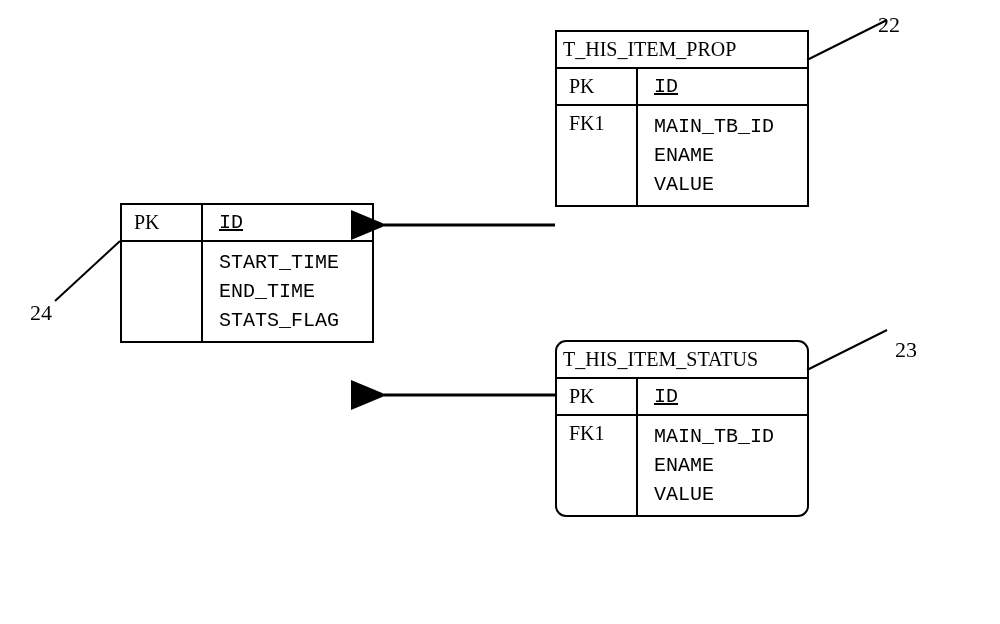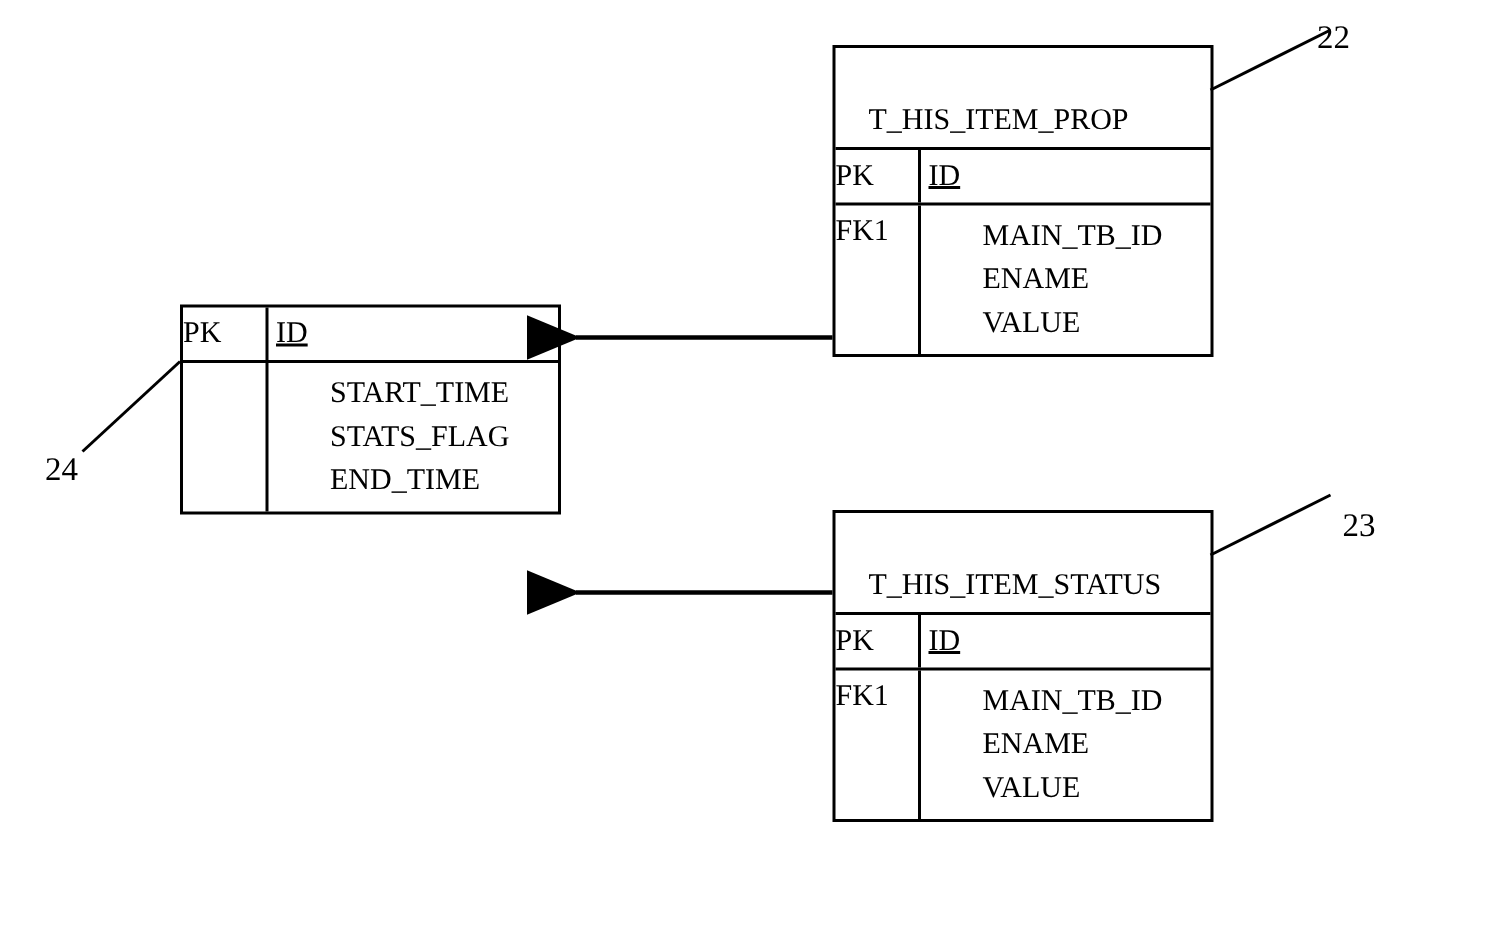--- a/index.html
+++ b/index.html
@@ -13,42 +13,41 @@
       position: relative;
       width: 1000px;
       height: 624px;
     }
     .entity-table {
       position: absolute;
       border: 2px solid #000;
       background: #fff;
     }
     .entity-title {
-      padding: 6px 22px;
+      padding: 6px 6px;
       border-bottom: 2px solid #000;
       font-size: 20px;
-      margin-top: 31px;
     }
     .entity-row {
       display: flex;
       border-bottom: 2px solid #000;
     }
     .entity-row:last-child {
       border-bottom: none;
-      gap: 36px;
     }
     .key-cell {
       width: 55px;
-      padding: 6px 0;
+      padding: 6px 12px;
       border-right: 2px solid #000;
       flex-shrink: 0;
     }
     .content-cell {
-      padding: 6px 5px;
+      padding: 6px 16px;
       flex: 1;
+      font-family: Liberation Mono, monospace;
     }
     .underline {
       text-decoration: underline;
     }
     .field-line {
       line-height: 1.45;
       white-space: nowrap;
     }
     .callout-label {
       position: absolute;
@@ -66,43 +65,43 @@
 
   <div class="entity-table" style="left:120px; top:203px; width:250px;">
     <div class="entity-row">
       <div class="key-cell">PK</div>
       <div class="content-cell underline">ID</div>
     </div>
     <div class="entity-row">
       <div class="key-cell"></div>
       <div class="content-cell">
         <div class="field-line">START_TIME</div>
+        <div class="field-line">END_TIME</div>
         <div class="field-line">STATS_FLAG</div>
-        <div class="field-line">END_TIME</div>
       </div>
     </div>
   </div>
 
   <div class="entity-table" style="left:555px; top:30px; width:250px;">
     <div class="entity-title">T_HIS_ITEM_PROP</div>
     <div class="entity-row">
       <div class="key-cell">PK</div>
       <div class="content-cell underline">ID</div>
     </div>
     <div class="entity-row">
       <div class="key-cell">FK1</div>
       <div class="content-cell">
         <div class="field-line">MAIN_TB_ID</div>
         <div class="field-line">ENAME</div>
         <div class="field-line">VALUE</div>
       </div>
     </div>
   </div>
 
-  <div class="entity-table" style="left:555px; top:340px; width:250px;">
+  <div class="entity-table" style="left:555px; top:340px; width:250px;border-radius:11px;">
     <div class="entity-title">T_HIS_ITEM_STATUS</div>
     <div class="entity-row">
       <div class="key-cell">PK</div>
       <div class="content-cell underline">ID</div>
     </div>
     <div class="entity-row">
       <div class="key-cell">FK1</div>
       <div class="content-cell">
         <div class="field-line">MAIN_TB_ID</div>
         <div class="field-line">ENAME</div>

